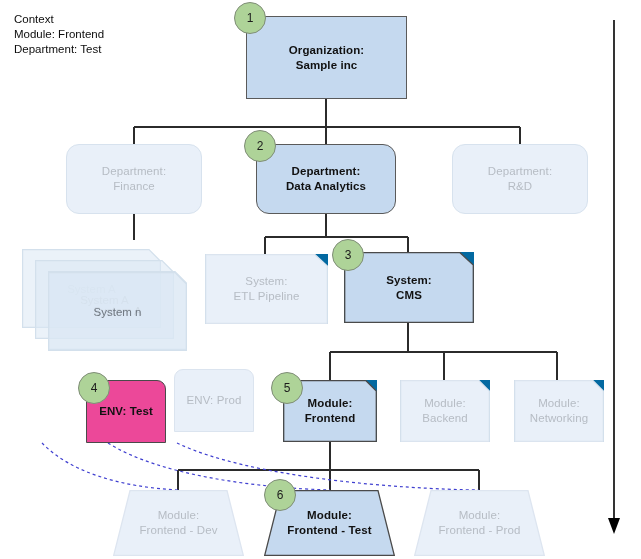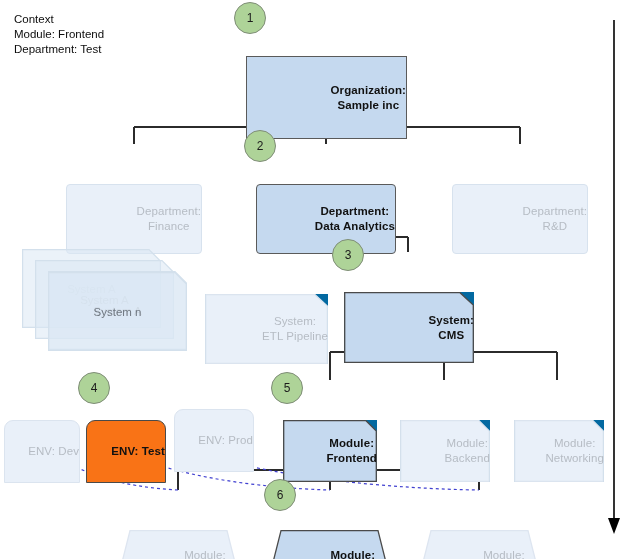--- a/index.html
+++ b/index.html
@@ -25,57 +25,56 @@
     color:#0d0d0d;
     white-space:pre;
   }
 
   
   .node{
     position:absolute;
     box-sizing:border-box;
     display:flex;
     align-items:center;
-    justify-content:flex-end;
+    justify-content:center;
     text-align:center;
     font-size:11.5px;
     line-height:15px;
     white-space:pre-line;
     letter-spacing:.1px;
-    margin-top:40px;
   }
   .node .lbl{position:relative;z-index:2;}
 
   
   .dim{ color:#b6bcc4; }
   .sel{ color:#111111; font-weight:bold; }
 
   
   .rect{
     background:#c5d9ef;
     border:1.3px solid #5a5a5a;
   }
   
   .dept{
-    border-radius:4px;
+    border-radius:13px;
     background:#e9f0f9;
     border:1.3px solid #d7e2ee;
   }
   .dept.selected{
     background:#c5d9ef;
     border:1.3px solid #5a5a5a;
   }
   
   .env{
     border-radius:9px 9px 0 0;
     background:#e9f0f9;
     border:1.3px solid #dbe4ef;
   }
   .env.selected{
-    background:#f97316;
+    background:#ec4899;
     border:1.3px solid #4a4a4a;
   }
 
   
   .cut{
     background:#0369a1;
     border:none;
   }
   .cut .shape{
     position:absolute;
@@ -247,23 +246,20 @@
 
   <div class="node cut selected sel" style="left:344px;top:252px;width:130px;height:71px;">
     <svg class="shape" viewBox="0 0 130 71" preserveAspectRatio="none">
       <polygon points="0.7,0.7 116,0.7 129.3,13 129.3,70.3 0.7,70.3"></polygon>
     </svg>
     <span class="lbl">System:
 CMS</span>
   </div>
   <div class="badge" style="left:332px;top:239px;">3</div>
 
-  <div class="node env dim" style="left:4px;top:380px;width:76px;height:63px;">
-    <span class="lbl">ENV: Dev</span>
-  </div>
 
   <div class="node env selected sel" style="left:86px;top:380px;width:80px;height:63px;">
     <span class="lbl">ENV: Test</span>
   </div>
   <div class="badge" style="left:78px;top:372px;">4</div>
 
   <div class="node env dim" style="left:174px;top:369px;width:80px;height:63px;">
     <span class="lbl">ENV: Prod</span>
   </div>
 

